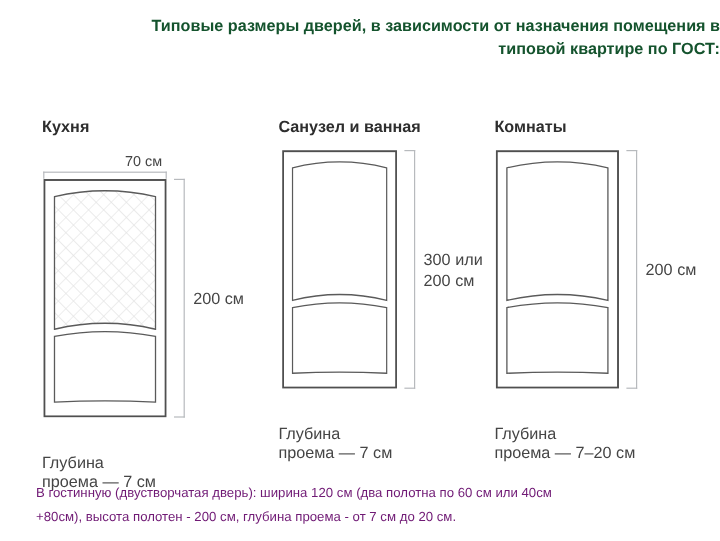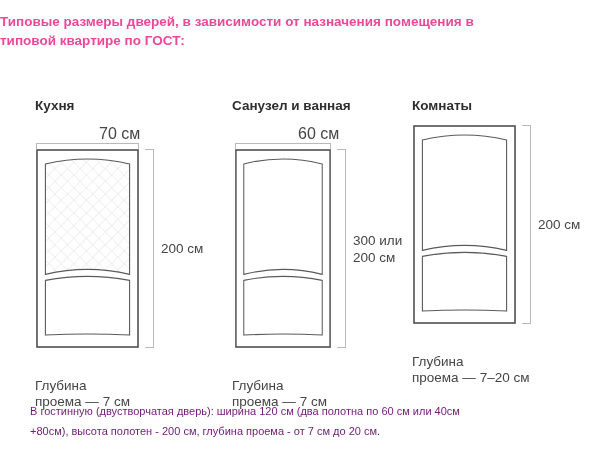--- a/index.html
+++ b/index.html
@@ -5,35 +5,35 @@
   html,body{margin:0;padding:0;}
   body{
     width:600px;height:451px;position:relative;overflow:hidden;
     background:#ffffff;
     font-family:"Liberation Sans", sans-serif;
     color:#3d3d3d;
     -webkit-font-smoothing:antialiased;
   }
   .title{
     position:absolute;top:12px;left:0;right:0;
-    text-align:left;font-weight:bold;font-size:13.5px;line-height:19px;
-    color:#ec4899;white-space:pre-line;
+    text-align:right;font-weight:bold;font-size:13.5px;line-height:19px;
+    color:#14532d;white-space:pre-line;
   }
   .door-col{position:absolute;top:74px;}
   .door-col.c1{left:35px;}
   .door-col.c2{left:232px;}
   .door-col.c3{left:412px;}
   .door-heading{
     font-weight:bold;font-size:13.5px;line-height:15px;color:#2e2e2e;height:15px;margin-top:24px;
   }
   .figure{margin-top:12px;}
   .c2 .figure{margin-left:3px;}
   .c1 .figure,.c3 .figure{margin-left:1px;}
   .wdim-label{
-    text-align:center;font-size:16px;line-height:18px;height:18px;color:#454545;
+    text-align:center;font-size:12px;line-height:18px;height:18px;color:#454545;
   }
   .wdim-line{
     box-sizing:border-box;height:6px;
     border-top:1px solid #b7babd;
     border-left:1px solid #b7babd;
     border-right:1px solid #b7babd;
   }
   .door-row{display:flex;align-items:stretch;}
   .door-svg{display:block;}
   .hdim-line{
@@ -82,24 +82,20 @@
       <div class="hdim-label">200 см</div>
     </div>
   </div>
   <div class="caption">Глубина
 проема — 7 см</div>
 </div>
 
 <div class="door-col c2">
   <div class="door-heading">Санузел и ванная</div>
   <div class="figure">
-    <div class="wdim">
-      <div class="wdim-label">60 см</div>
-      <div class="wdim-line" style="width:96px;"></div>
-    </div>
     <div class="door-row">
       <svg class="door-svg" width="96" height="199" viewBox="0 0 104 200" preserveAspectRatio="none">
         <rect x="1" y="1" width="102" height="198" fill="#ffffff" stroke="#4f4f4f" stroke-width="1.6"></rect>
         <path d="M9.5 15 Q52 5 94.5 15 V126 Q52 116 9.5 126 Z" fill="#ffffff" stroke="#5a5a5a" stroke-width="1.1"></path>
         <path d="M9.5 132 Q52 124 94.5 132 V187 Q52 185 9.5 187 Z" fill="#ffffff" stroke="#5a5a5a" stroke-width="1.1"></path>
       </svg>
       <div class="hdim-line"></div>
       <div class="hdim-label">300 или
 200 см</div>
     </div>

